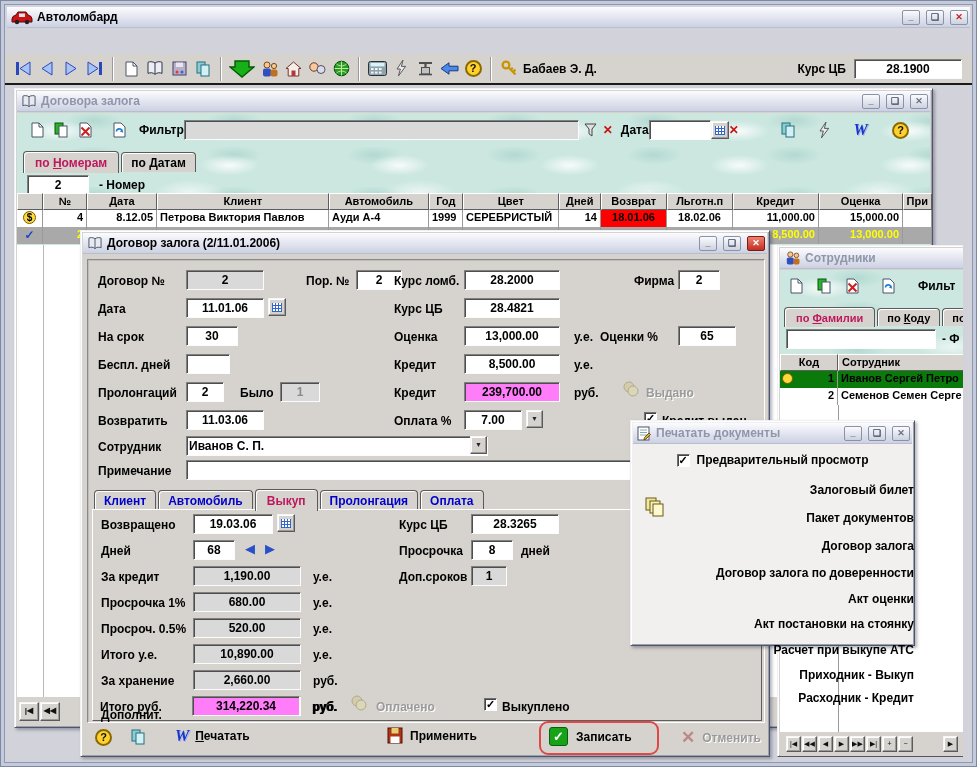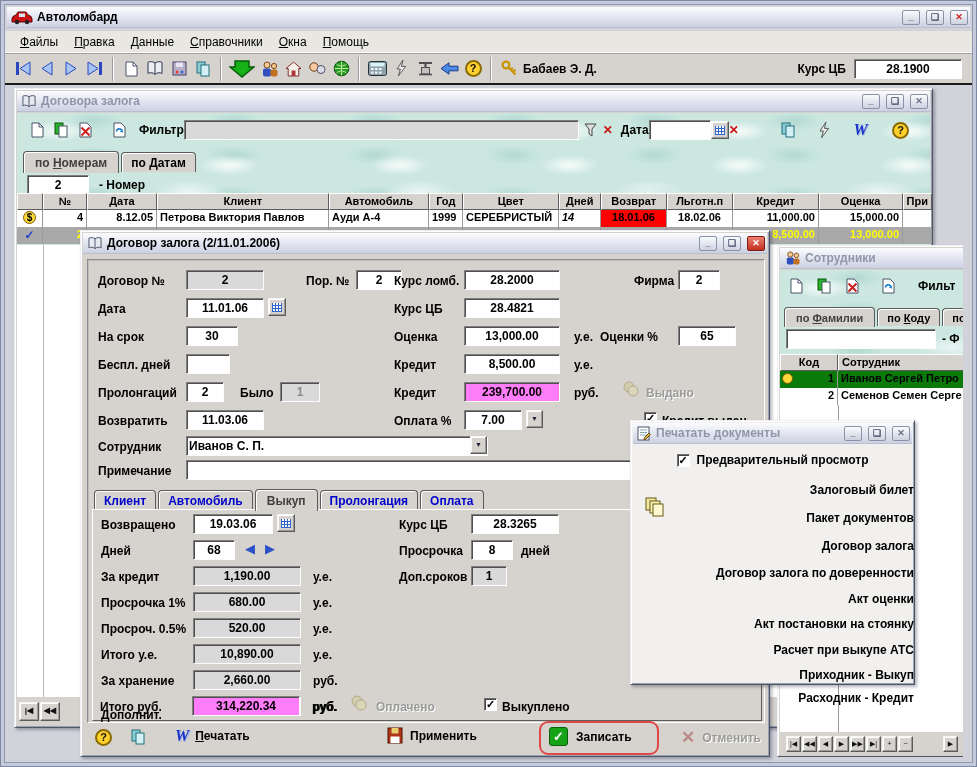--- a/index.html
+++ b/index.html
@@ -42,21 +42,21 @@
    radial-gradient(ellipse 40px 14px at 55% 20%, rgba(173,214,205,.8), transparent 70%);
   background-size: 170px 52px, 230px 64px, 140px 40px; }
 
 
 .tabrow { display:flex; align-items:flex-end; }
 .tab { padding:3px 9px 2px 9px; font-weight:bold; background:#d6d3ce; cursor:default;
   border:1px solid #5a5a5a; border-bottom:none; border-radius:4px 4px 0 0;
   box-shadow: inset 1px 1px 0 #fff; margin-right:2px; white-space:nowrap; }
 .tab.on { padding:4px 11px 3px 11px; position:relative; top:1px; z-index:2; }
 .tab.blue { color:#0000cc; }
-.tab.on.blk { color:#404040; }
+.tab.on.blk { color:#be185d; }
 
 
 .menubar { position:absolute; left:5px; right:5px; top:31px; height:22px; background:#e9e7e2;
   display:flex; align-items:center; gap:2px; padding:0 8px; border-bottom:1px solid #fff; box-shadow:0 1px 0 #a0a0a0; }
 .menuitem { padding:2px 7px; }
 .mtoolbar { position:absolute; left:5px; right:5px; top:54px; height:31px; background:#d6d3ce;
   display:flex; align-items:center; padding:0 6px; border-bottom:2px solid #1a1a1a; }
 .tbtn { display:flex; align-items:center; justify-content:center; min-width:24px; height:26px; padding:0 2px; }
 .vsep { width:2px; height:24px; margin:0 5px; border-left:1px solid #9a9a9a; border-right:1px solid #fff; }
 
@@ -111,28 +111,20 @@
         <circle cx="6" cy="12" r="2.2" fill="#202020"></circle>
         <circle cx="16" cy="12" r="2.2" fill="#202020"></circle>
       </svg>
     <span class="ttl">Автоломбард</span>
     <span style="flex:1"></span>
     <span class="wbtn">_</span>
     <span class="wbtn">❏</span>
     <span class="wbtn" style="color:#c22;">✕</span>
   </div>
 
-  <div class="menubar">
-    <span class="menuitem"><u>Ф</u><span>айлы</span></span>
-    <span class="menuitem"><u>П</u><span>равка</span></span>
-    <span class="menuitem"><u>Д</u><span>анные</span></span>
-    <span class="menuitem"><u>С</u><span>правочники</span></span>
-    <span class="menuitem"><u>О</u><span>кна</span></span>
-    <span class="menuitem"><u>П</u><span>омощь</span></span>
-  </div>
 
   <div class="mtoolbar">
     <span class="tbtn">
         <svg class="i" width="20" height="15" viewBox="0 0 20 15">
           <rect x="3" y="1" width="3" height="13" fill="#2a48bb"></rect>
           <path d="M17 1 7 7.5 17 14z" fill="#a8c4f4" stroke="#2a48bb"></path>
         </svg>
       </span>
     <span class="tbtn">
         <svg class="i" width="16" height="15" viewBox="0 0 16 15">
@@ -355,21 +347,21 @@
         <span class="gc gh c-note">При</span>
       </div>
       <div class="grid" style="background:#fff;">
         <span class="gc c-icon" style="text-align:center;"><span class="coin" style="width:13px;height:13px;line-height:11px;">$</span></span>
         <span class="gc c-num num-r">4</span>
         <span class="gc c-date num-r">8.12.05</span>
         <span class="gc c-client">Петрова Виктория Павлов</span>
         <span class="gc c-car">Ауди А-4</span>
         <span class="gc c-year">1999</span>
         <span class="gc c-color">СЕРЕБРИСТЫЙ</span>
-        <span class="gc c-days" style="text-align:left;font-style:italic;">14</span>
+        <span class="gc c-days" style="text-align:right;">14</span>
         <span class="gc c-ret" style="background:#ff0000;text-align:center;">18.01.06</span>
         <span class="gc c-grace" style="text-align:center;">18.02.06</span>
         <span class="gc c-credit num-r">11,000.00</span>
         <span class="gc c-est num-r">15,000.00</span>
         <span class="gc c-note"></span>
       </div>
       <div class="grid row-sel">
         <span class="gc c-icon" style="text-align:center;color:#2040d0;font-size:12px;">✓</span>
         <span class="gc c-num num-r">2</span>
         <span class="gc c-date num-r"></span>
@@ -638,21 +630,21 @@
         <span class="greencheck">✓</span>
         <span class="lbl">Записать</span>
       </span>
       <span class="abs" style="left:594px;top:2px;display:flex;align-items:center;gap:7px;">
         <span class="dith" style="color:#c22;font-size:17px;font-weight:bold;">✕</span>
         <span class="disabled-txt">Отменить</span>
       </span>
     </div>
   </div>
 
-  <div class="win" style="left:630px;top:420px;width:285px;height:265px;background:#f1f0ee;">
+  <div class="win" style="left:630px;top:420px;width:285px;height:226px;background:#f1f0ee;">
     <div class="tbar inactive">
       <svg class="i" width="15" height="15" viewBox="0 0 15 15">
           <rect x="1" y="1" width="11" height="13" fill="#fff" stroke="#4a5568"></rect>
           <path d="M3 4h7M3 6.5h7M3 9h7" stroke="#8aa"></path>
           <path d="M9 13 13.5 8.5 12 7l-4.5 4.5L7 14z" fill="#d8b040" stroke="#705010"></path>
         </svg>
       <span class="ttl">Печатать документы</span>
       <span style="flex:1"></span>
       <span class="wbtn">_</span>
       <span class="wbtn">❏</span>

